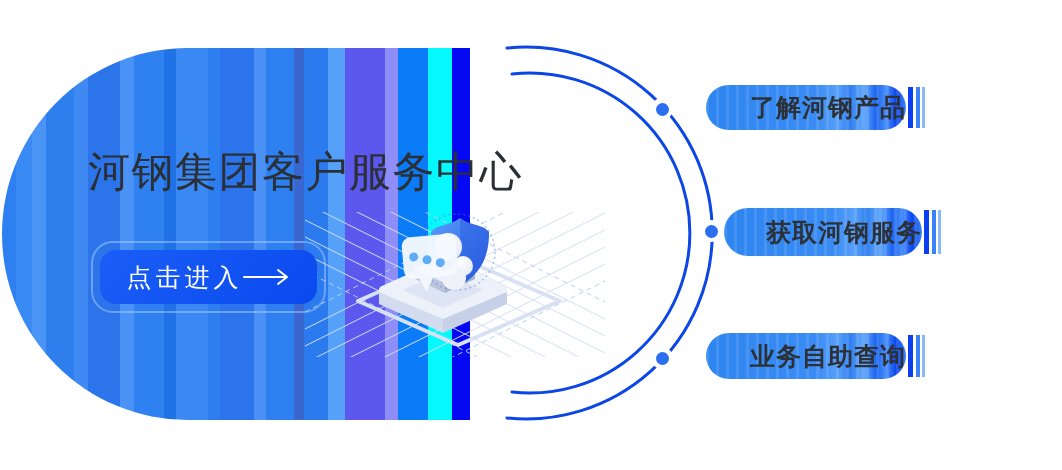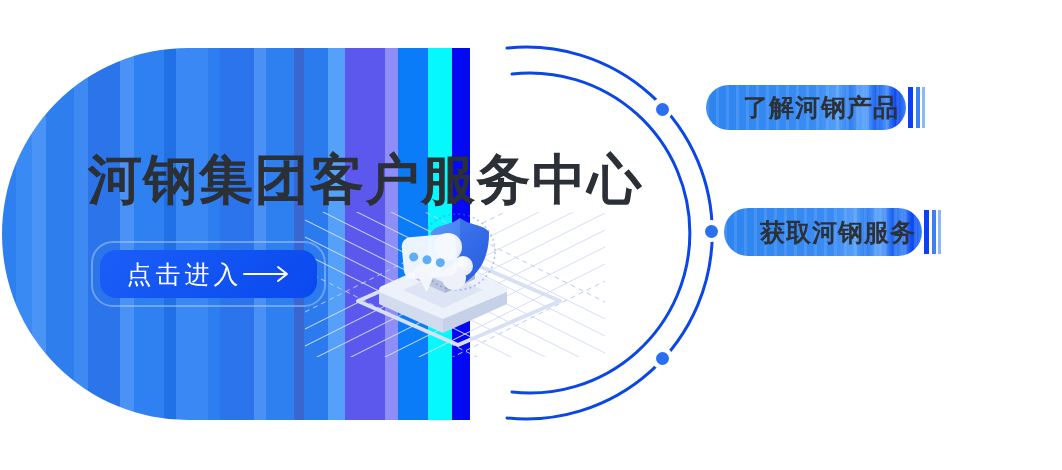--- a/index.html
+++ b/index.html
@@ -36,27 +36,27 @@
       #5c58ee 343px 383px,
       #8f8df8 383px 396px,
       #0b7cf8 396px 426px,
       #04f8fc 426px 450px,
       #0508f2 450px 468px);
   }
 
   
   .hero-title {
     position:absolute; left:88px; top:144px;
-    font-size:54px; font-weight:700; letter-spacing:1.5px;
+    font-size:42px; font-weight:400; letter-spacing:1.5px;
     color:#2b2f36; white-space:nowrap; z-index:6;
   }
 
   
   .enter-button {
-    position:absolute; left:100px; top:250px; width:217px; height:48px;
+    position:absolute; left:100px; top:250px; width:217px; height:54px;
     border:none; border-radius:16px; cursor:pointer; z-index:6;
     background:linear-gradient(135deg,#1a5ef6,#0a49ef);
     display:flex; align-items:center; justify-content:center; gap:0;
     color:#ffffff;
   }
   .enter-button::before {
     content:""; position:absolute; inset:-9px; border-radius:22px;
     border:2px solid rgba(170,205,255,0.5); pointer-events:none;
   }
   .enter-button .cta-label {
@@ -74,21 +74,21 @@
   }
   .dot-inner { width:13px; height:13px; border-radius:50%; background:#2a6ff0; }
   .dot-1 { left:651px; top:98px; }
   .dot-2 { left:700px; top:220px; }
   .dot-3 { left:651px; top:347px; }
 
   
   .menu-pill {
     position:absolute; border:none; cursor:pointer; z-index:5;
     color:#2c3137; font-weight:700; font-size:25px; letter-spacing:1px;
-    text-align:center; padding-left:30px; white-space:nowrap;
+    text-align:right; padding-left:30px; white-space:nowrap;
     background:
       repeating-linear-gradient(90deg, rgba(255,255,255,0.10) 0 3px, rgba(255,255,255,0) 3px 10px),
       linear-gradient(90deg,
         #2e85f0 0%, #3a8cf4 55%, #57a0f9 66%, #2f7ff0 72%,
         #66aafb 79%, #1b64f0 85%, #4a90f8 90%, #0a46f0 95%, #3f86f6 100%);
   }
   .menu-pill::after {
     content:""; position:absolute; top:2px; bottom:2px; right:-26px; width:24px;
     background:linear-gradient(90deg,
       #0a3ff2 0 5px, rgba(255,255,255,0) 5px 8px,
@@ -203,14 +203,17 @@
   <div class="dot dot-3">
       <div class="dot-inner"></div>
     </div>
 
   <button class="menu-pill pill-1">
     <span>了解河钢产品</span>
   </button>
   <button class="menu-pill pill-2">
     <span>获取河钢服务</span>
   </button>
+  <button class="menu-pill pill-3">
+    <span>业务自助查询</span>
+  </button>
 
 </div>
 
 </body></html>

